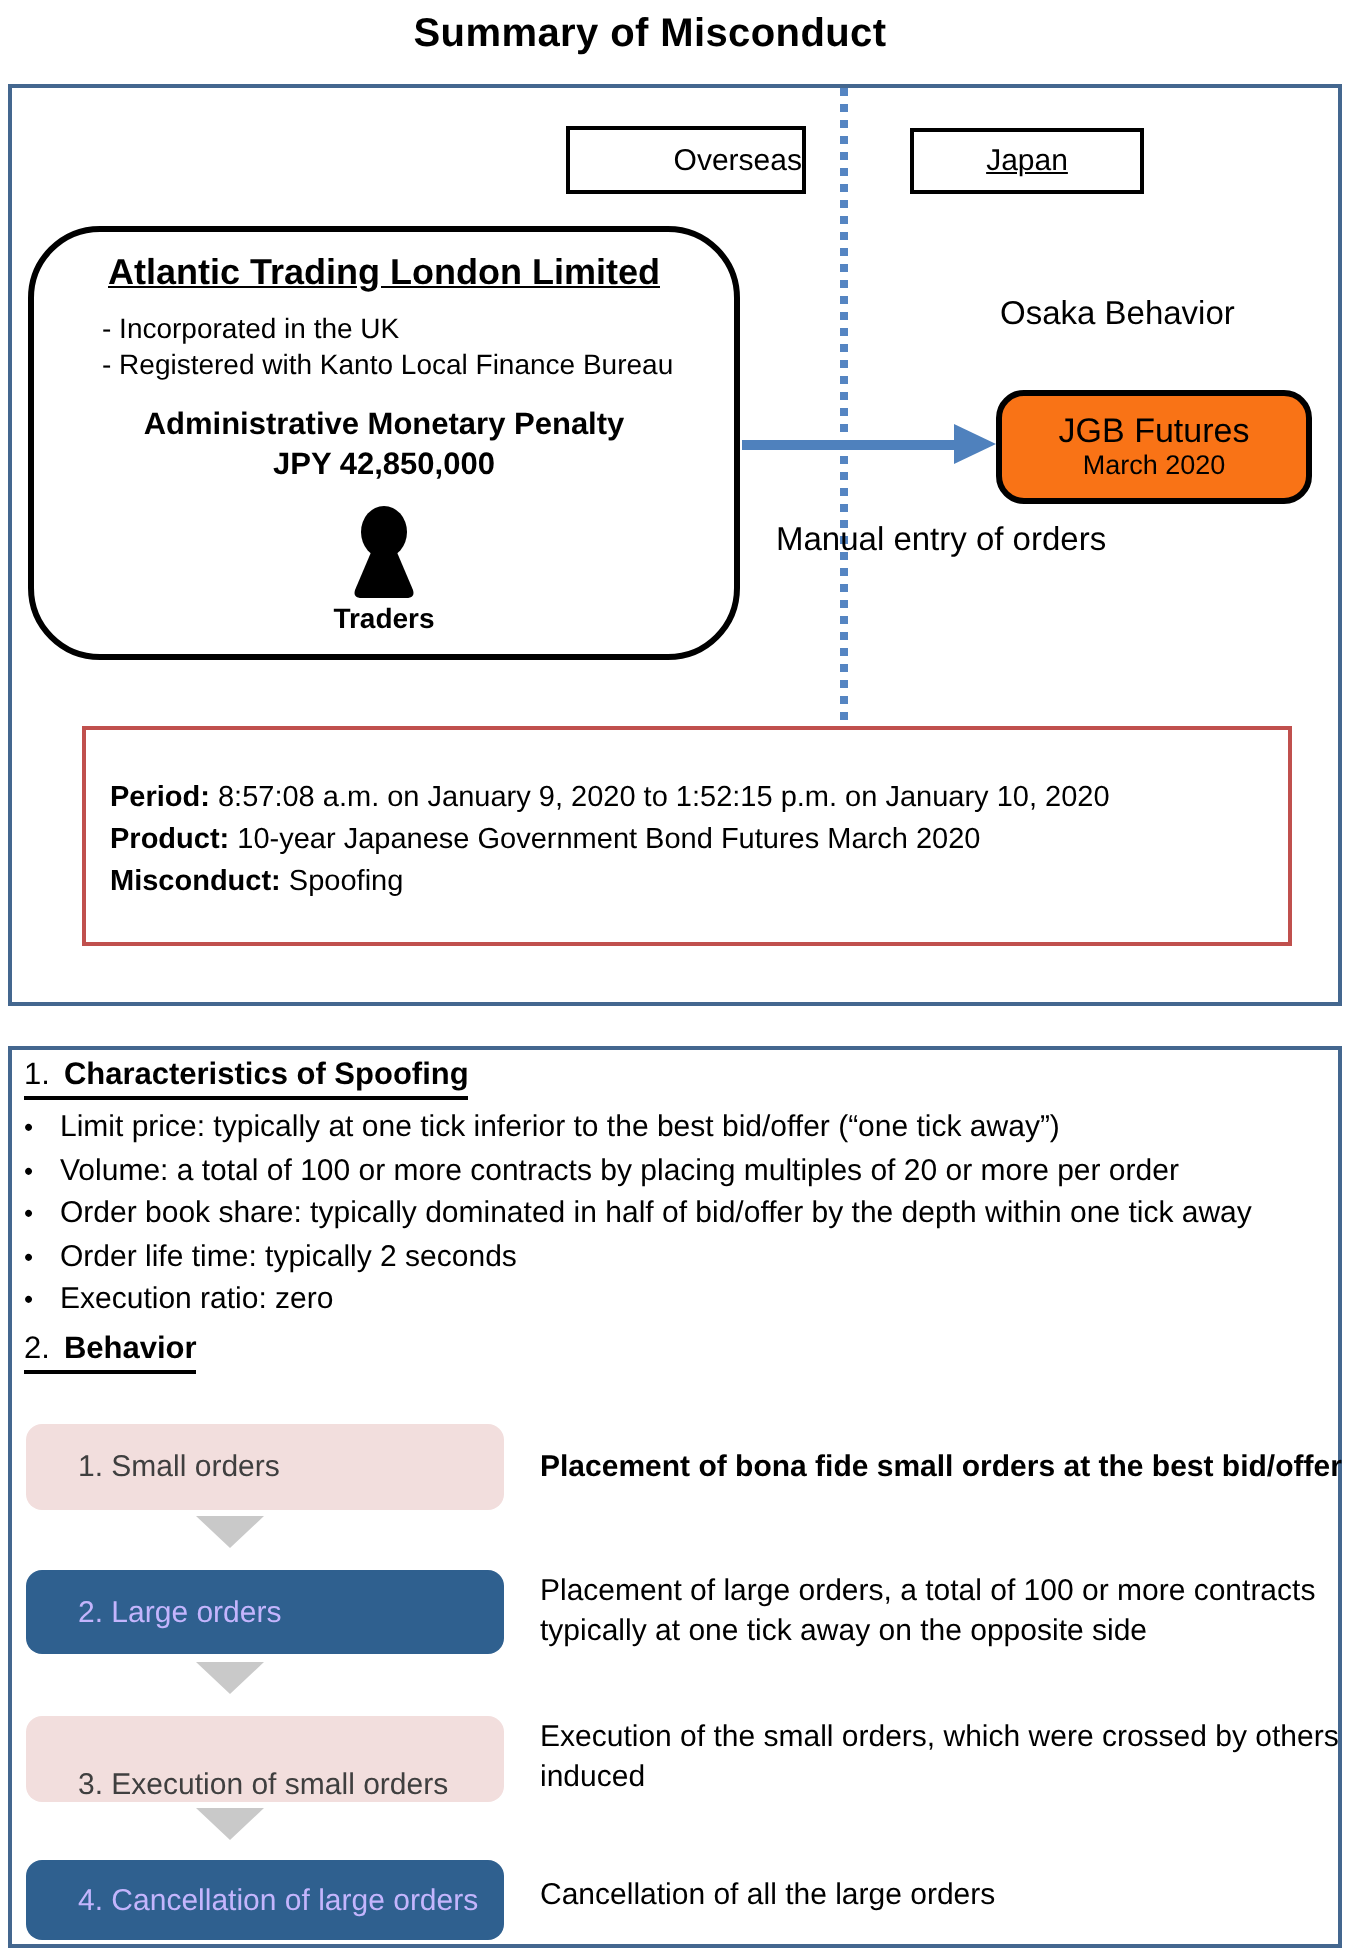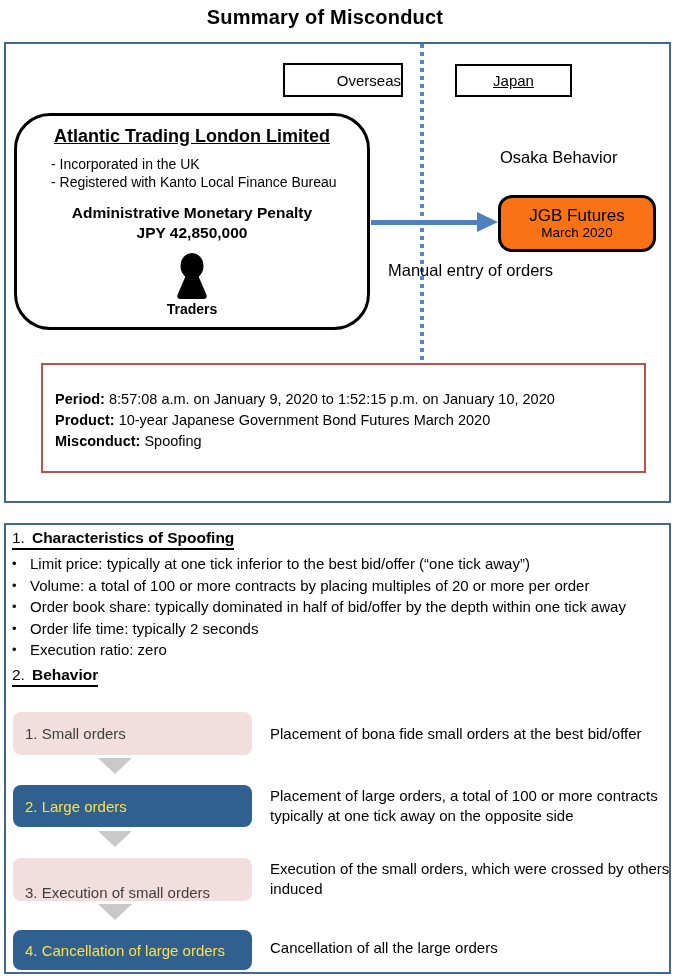--- a/index.html
+++ b/index.html
@@ -54,34 +54,34 @@
   .sec1-head{left:12px;top:529px;}
   .sec2-head{left:12px;top:666px;}
   .sec-num{margin-right:7px;}
   .sec-title{font-weight:bold;}
 
   .bullets{position:absolute;left:12px;top:553px;width:652px;font-size:15px;line-height:21.5px;}
   .bullet{display:flex;}
   .bullet .dot{width:18px;flex:0 0 18px;font-size:13px;}
 
   .step-box{position:absolute;left:13px;width:239px;box-sizing:border-box;border-radius:8px;
-    display:flex;align-items:center;padding-left:12px;font-size:15px;}
+    display:flex;align-items:center;padding-left:26px;font-size:15px;}
   .step-pink{background:#F2DEDD;color:#3F3F3F;}
-  .step-blue{background:#2F608F;color:#fde047;}
+  .step-blue{background:#2F608F;color:#c4b5fd;}
   .s1{top:712px;height:43px;}
   .s2{top:785px;height:42px;}
   .s3{top:858px;height:43px;align-items:flex-end;}
   .s4{top:930px;height:40px;}
 
   .tri{position:absolute;left:98px;width:0;height:0;
     border-left:17px solid transparent;border-right:17px solid transparent;border-top:16px solid #C9C9C9;}
   .t1{top:758px;} .t2{top:831px;} .t3{top:904px;}
 
   .step-desc{position:absolute;left:270px;width:404px;font-size:15px;line-height:20px;}
-  .d1{top:724px;} .d2{top:786px;} .d3{top:859px;} .d4{top:938px;}
+  .d1{top:724px;font-weight:bold;} .d2{top:786px;} .d3{top:859px;} .d4{top:938px;}
 </style>
 </head>
 <body>
 
 <div class="canvas">
 
   <div class="page-title">Summary of Misconduct</div>
 
   <div class="panel top-panel"></div>
 

